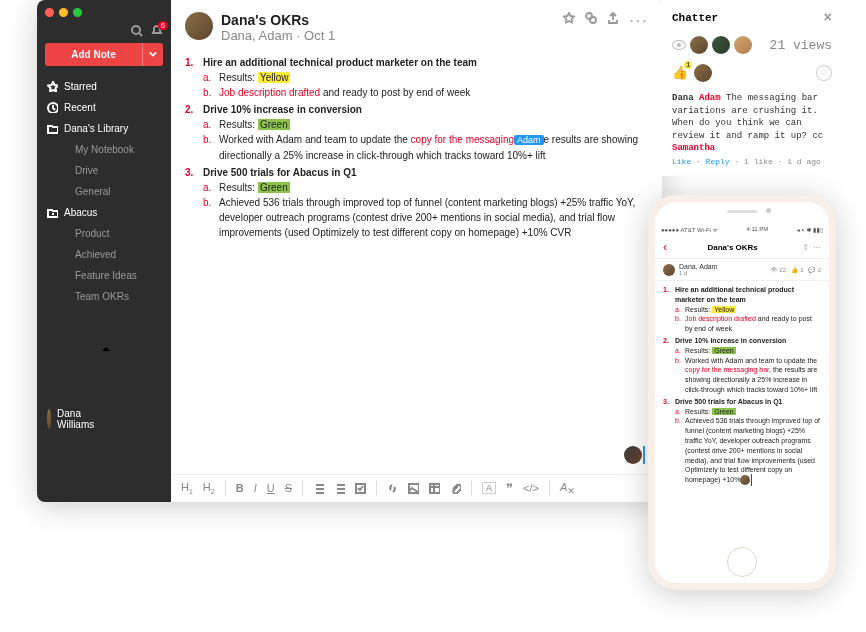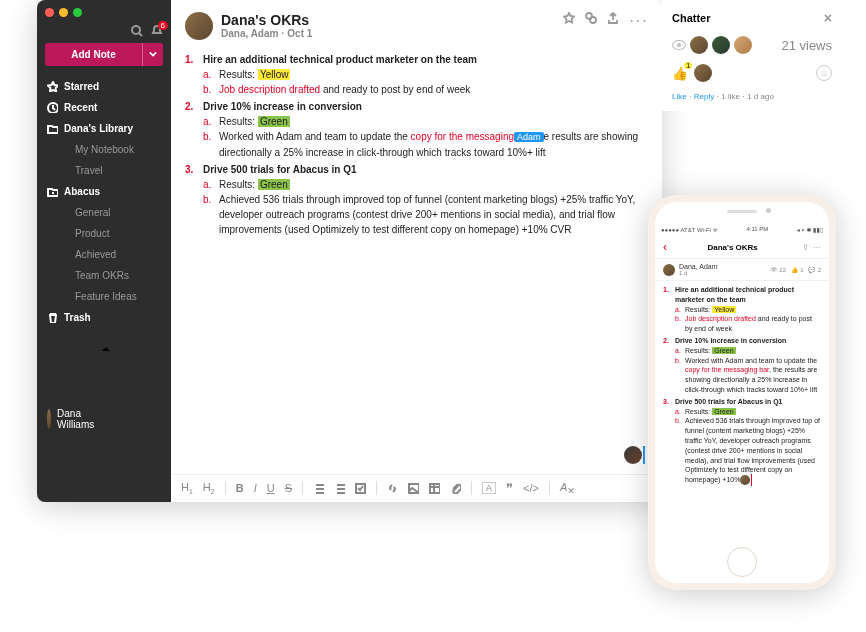--- a/index.html
+++ b/index.html
@@ -5,56 +5,56 @@
 * { box-sizing: border-box; margin: 0; padding: 0; }
 body { font-family: -apple-system, BlinkMacSystemFont, "Helvetica Neue", sans-serif; width: 866px; height: 632px; background: #fff; position: relative; }
 .app { display: flex; width: 625px; height: 502px; position: absolute; top: 0; left: 37px; border-radius: 8px; overflow: hidden; box-shadow: 0 4px 30px rgba(0,0,0,0.2); }
 .sidebar { width: 134px; background: #2d2d2d; color: #ccc; display: flex; flex-direction: column; font-size: 10px; }
 .traffic { display: flex; gap: 5px; padding: 8px; }
 .dot { width: 9px; height: 9px; border-radius: 50%; }
 .top-row { display: flex; justify-content: flex-end; align-items: center; gap: 8px; padding: 0 8px 6px; position: relative; }
 .top-row svg { width: 12px; height: 12px; stroke: #999; fill: none; stroke-width: 2; }
 .badge { position: absolute; top: -4px; right: 3px; background: #e60023; color: #fff; font-size: 8px; padding: 0 3px; border-radius: 6px; }
 .add-note { display: flex; margin: 0 8px 10px; }
-.add-note button { background: #be185d; color: #fff; border: none; font-size: 10px; font-weight: 600; padding: 6px 10px; }
+.add-note button { background: #ef4444; color: #fff; border: none; font-size: 10px; font-weight: 600; padding: 6px 10px; }
 .add-note .main { flex: 1; border-radius: 3px 0 0 3px; }
 .add-note .drop { border-left: 1px solid rgba(255,255,255,0.3); border-radius: 0 3px 3px 0; padding: 6px; }
 .nav-item { display: flex; align-items: center; gap: 6px; padding: 5px 10px; cursor: pointer; }
-.nav-item.strong { color: #fff; font-weight: 700; align-items: flex-end; }
+.nav-item.strong { color: #fff; font-weight: 400; align-items: flex-end; }
 .nav-item.sub { padding-left: 38px; color: #999; font-weight: 400; }
 .nav-item svg { width: 11px; height: 11px; stroke: currentColor; fill: none; stroke-width: 2; }
 .spacer { flex: 1; }
 .user-row { display: flex; align-items: center; gap: 6px; padding: 8px 10px; color: #fff; font-size: 10px; }
 .avatar { width: 20px; height: 20px; border-radius: 50%; background: linear-gradient(135deg,#8b6f47,#5c4530); }
 .main-pane { flex: 1; background: #fff; display: flex; flex-direction: column; }
 .doc-header { display: flex; align-items: flex-start; padding: 12px 14px 6px; gap: 8px; }
 .doc-avatar { width: 28px; height: 28px; border-radius: 50%; background: linear-gradient(135deg,#8b6f47,#5c4530); flex-shrink: 0; }
 .doc-title { font-size: 14px; font-weight: 700; color: #222; }
-.doc-meta { font-size: 10px; color: #888; font-weight: bold; }
+.doc-meta { font-size: 13px; color: #888; }
 .doc-actions { margin-left: auto; display: flex; gap: 10px; color: #999; }
 .doc-actions svg { width: 12px; height: 12px; stroke: currentColor; fill: none; stroke-width: 1.8; }
 .doc-body { flex: 1; padding: 6px 14px; font-size: 10px; color: #222; overflow: hidden; line-height: 1.5; }
 ol.outer { list-style: none; counter-reset: n1; }
 ol.outer > li { counter-increment: n1; position: relative; padding-left: 18px; margin-bottom: 2px; }
 ol.outer > li::before { content: counter(n1) "."; position: absolute; left: 0; color: #e60023; font-weight: 600; }
 ol.outer > li > .h { font-weight: 700; }
 ol.inner { list-style: none; counter-reset: a1; }
 ol.inner > li { counter-increment: a1; position: relative; padding-left: 16px; }
 ol.inner > li::before { content: counter(a1, lower-alpha) "."; position: absolute; left: 0; color: #e60023; }
 .hl-y { background: #ffeb3b; padding: 0 2px; }
 .hl-g { background: #8bc34a; padding: 0 2px; }
 .red { color: #e60023; }
 .mention { background: #2196f3; color: #fff; padding: 0 3px; font-size: 9px; border-radius: 2px; }
 .cursor-avatar { position: absolute; bottom: 38px; right: 20px; width: 18px; height: 18px; border-radius: 50%; background: linear-gradient(135deg,#3a3a3a,#6b4530); }
 .cursor-avatar::after { content: ""; position: absolute; right: -3px; top: 0; bottom: 0; width: 2px; background: #2196f3; }
 .toolbar { border-top: 1px solid #eee; display: flex; align-items: center; gap: 10px; padding: 6px 10px; color: #888; }
 .toolbar span { font-size: 11px; cursor: pointer; }
 .toolbar svg { width: 11px; height: 11px; stroke: currentColor; fill: none; stroke-width: 2; }
 .tb-sep { width: 1px; height: 14px; background: #ddd; }
-.chatter { position: absolute; top: 0; left: 662px; width: 180px; background: #fff; padding: 10px; font-size: 10px; }
+.chatter { position: absolute; top: 0; left: 662px; width: 180px; background: #fff; padding: 10px; font-size: 10px; font-family: Liberation Mono, monospace; }
 .chatter-h { display: flex; align-items: center; font-weight: 700; font-size: 11px; margin-bottom: 10px; }
 .chatter-h .close { margin-left: auto; color: #999; font-size: 14px; cursor: pointer; }
 .viewers { display: flex; align-items: center; gap: 4px; }
 .viewers .av { width: 18px; height: 18px; border-radius: 50%; }
 .viewers .views { margin-left: auto; color: #888; font-size: 13px; }
 .react-row { display: flex; align-items: center; gap: 6px; margin: 10px 0; }
 .react { position: relative; }
 .react-badge { position: absolute; top: -4px; right: -4px; background: #ffeb3b; font-size: 7px; padding: 0 2px; border-radius: 6px; }
 .smiley { margin-left: auto; width: 16px; height: 16px; border: 1px solid #ccc; border-radius: 50%; color: #ccc; font-size: 9px; display: flex; align-items: center; justify-content: center; }
 .comment { font-size: 9px; line-height: 1.4; color: #333; }
@@ -128,49 +128,43 @@
         <div class="nav-item strong">
           <svg>
             <path d="M1 3h4l1 1h5v6H1z"></path>
           </svg>
           <span>Dana's Library</span>
         </div>
         <div class="nav-item sub">
           <span>My Notebook</span>
         </div>
         <div class="nav-item sub">
-          <span>Travel</span>
+          <span>Drive</span>
+        </div>
+        <div class="nav-item sub">
+          <span>General</span>
         </div>
         <div class="nav-item strong">
           <svg>
             <path d="M1 3h4l1 1h5v6H1z"></path>
             <path d="M6 6v2M5 7h2"></path>
           </svg>
           <span>Abacus</span>
         </div>
         <div class="nav-item sub">
-          <span>General</span>
-        </div>
-        <div class="nav-item sub">
           <span>Product</span>
         </div>
         <div class="nav-item sub">
           <span>Achieved</span>
         </div>
         <div class="nav-item sub">
+          <span>Feature Ideas</span>
+        </div>
+        <div class="nav-item sub">
           <span>Team OKRs</span>
-        </div>
-        <div class="nav-item sub">
-          <span>Feature Ideas</span>
-        </div>
-        <div class="nav-item strong">
-          <svg>
-            <path d="M2 3h8M4 3V2h4v1M3 3l1 8h4l1-8"></path>
-          </svg>
-          <span>Trash</span>
         </div>
       </div>
     <div class="spacer"></div>
     <div class="user-row">
       <div class="avatar"></div>
       <span>Dana Williams</span>
       <svg style="margin-left:auto">
           <path d="M2 7l4-4 4 4"></path>
         </svg>
     </div>
@@ -280,20 +274,23 @@
     <span class="views">21 views</span>
   </div>
   <div class="react-row">
     <div class="react">
       <span style="font-size:13px">👍</span>
       <div class="react-badge">1</div>
     </div>
     <div class="av" style="width:18px;height:18px;border-radius:50%;background:linear-gradient(135deg,#8b6f47,#5c4530)"></div>
     <div class="smiley">☺</div>
   </div>
+  <div class="comment">
+    <span class="author">Dana </span><span class="author-red">Adam</span><span> The messaging bar variations are crushing it. When do you think we can review it and ramp it up? cc </span><span class="author-red">Samantha</span>
+  </div>
   <div class="comment-actions">
     <span class="lnk">Like</span> · <span class="lnk">Reply</span> · <span>1 like · 1 d ago</span>
   </div>
 </div>
 
 <div class="phone">
   <div class="phone-inner">
     <div class="speaker"></div>
       <div class="cam"></div>
     <div class="phone-screen">

